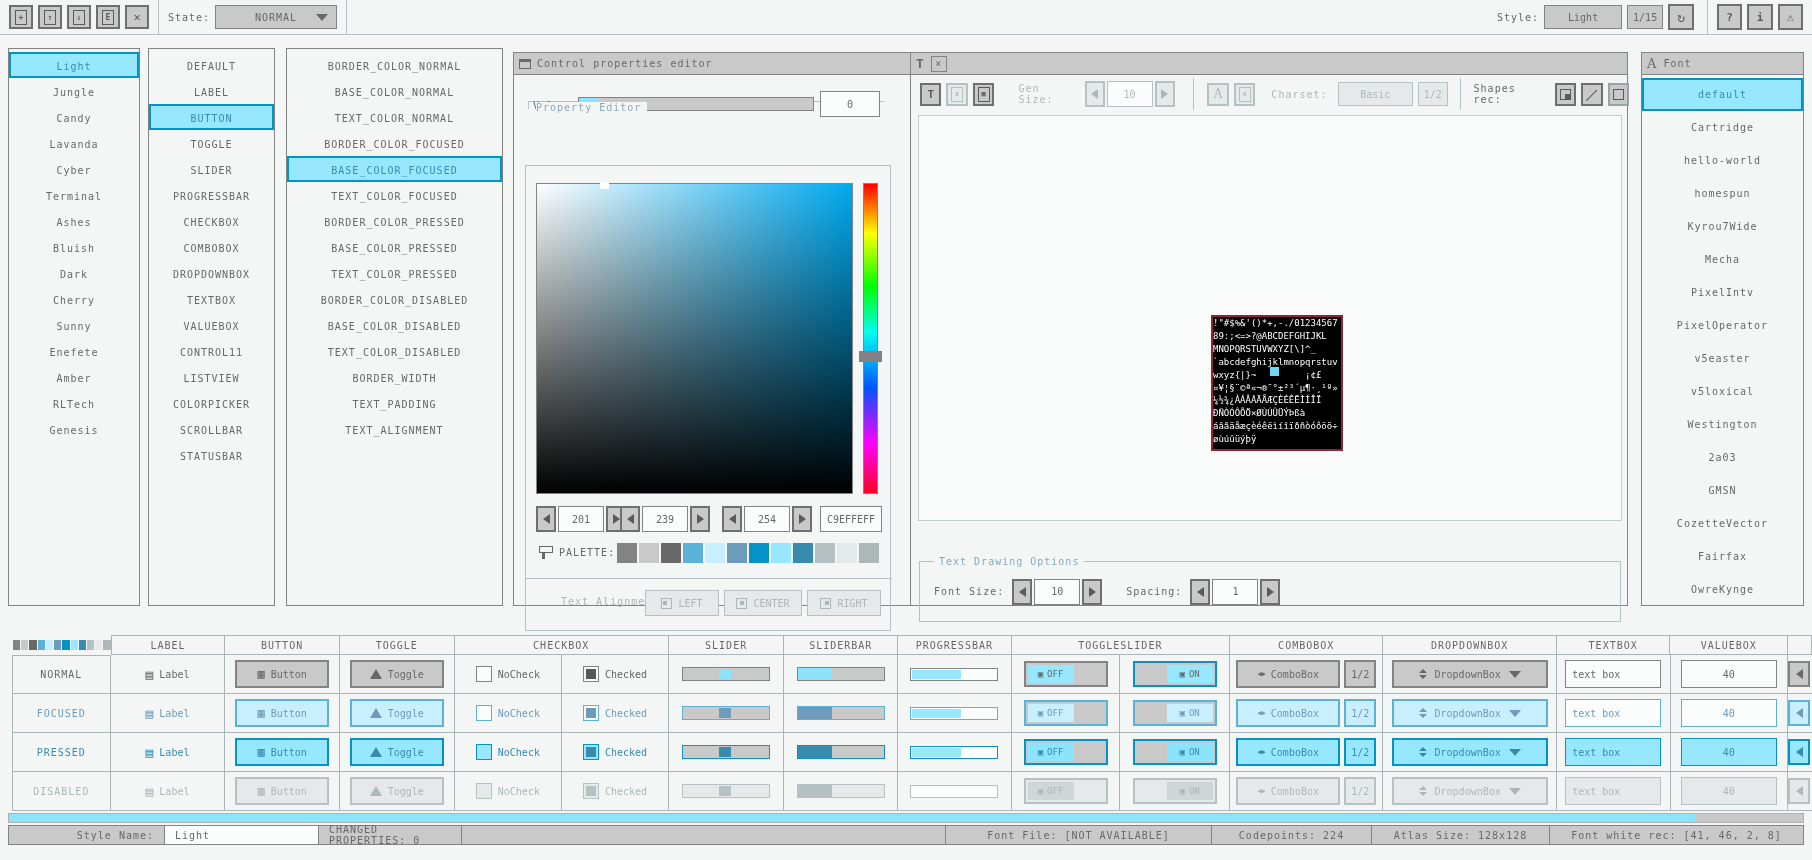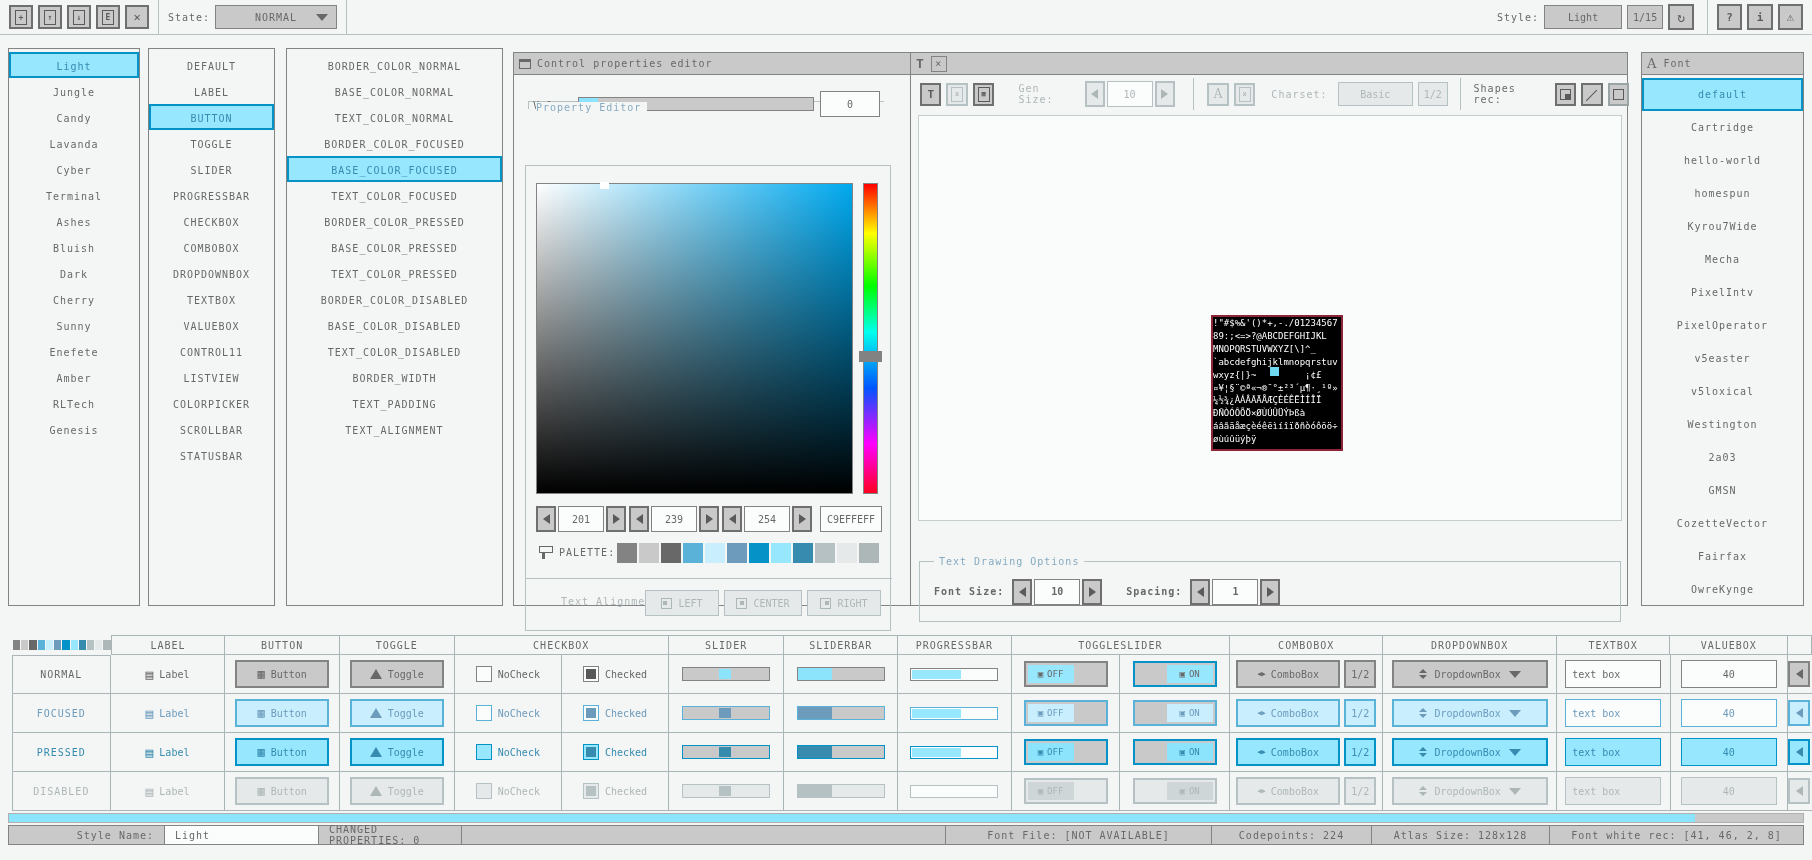--- a/index.html
+++ b/index.html
@@ -232,21 +232,21 @@
       <div class="sb">
           <span class="tri-l"></span>
         </div>
       <div class="sv">
           <span>201</span>
         </div>
       <div class="sb">
           <span class="tri-r"></span>
         </div>
     </div>
-    <div class="abs spin" style="left:103px;top:340px;">
+    <div class="abs spin" style="left:94px;top:340px;">
       <div class="sb">
           <span class="tri-l"></span>
         </div>
       <div class="sv">
           <span>239</span>
         </div>
       <div class="sb">
           <span class="tri-r" title="239"></span>
         </div>
     </div>
@@ -364,21 +364,21 @@
 
   <div class="abs" style="left:7px;top:62px;width:704px;height:406px;border:1px solid #c4cecf;background:#fafbfb;">
     <div class="abs" style="left:292px;top:199px;width:132px;height:136px;border:2px solid #8e2438;background:#000;overflow:hidden;">
       <pre class="atlas" style="width:128px;height:129px;"><div>!"#$%&amp;'()*+,-./01234567</div><div>89:;&lt;=&gt;?@ABCDEFGHIJKL</div><div>MNOPQRSTUVWXYZ[\]^_</div><div>`abcdefghijklmnopqrstuv</div><div>wxyz{|}~         ¡¢£</div><div>¤¥¦§¨©ª«¬®¯°±²³´µ¶·¸¹º»</div><div>¼½¾¿ÀÁÂÃÄÅÆÇÈÉÊËÌÍÎÏ</div><div>ÐÑÒÓÔÕÖ×ØÙÚÛÜÝÞßà</div><div>áâãäåæçèéêëìíîïðñòóôõö÷</div><div>øùúûüýþÿ</div></pre>
       <div class="abs" style="left:57px;top:50px;width:9px;height:9px;background:#6fd9f2;"></div>
     </div>
   </div>
 
   <div class="abs group" style="left:8px;top:486px;width:702px;height:61px;">
     <span class="glab">Text Drawing Options</span>
-    <div style="display:flex;align-items:center;height:100%;padding:0 14px;font-weight:bold;">
+    <div style="display:flex;align-items:center;height:100%;padding:0 14px;">
       <span class="lbl">Font Size:</span>
       <div class="spin" style="margin-left:8px;">
         <div class="sb">
             <span class="tri-l"></span>
           </div>
         <div class="sv">
             <span>10</span>
           </div>
         <div class="sb">
             <span class="tri-r"></span>

